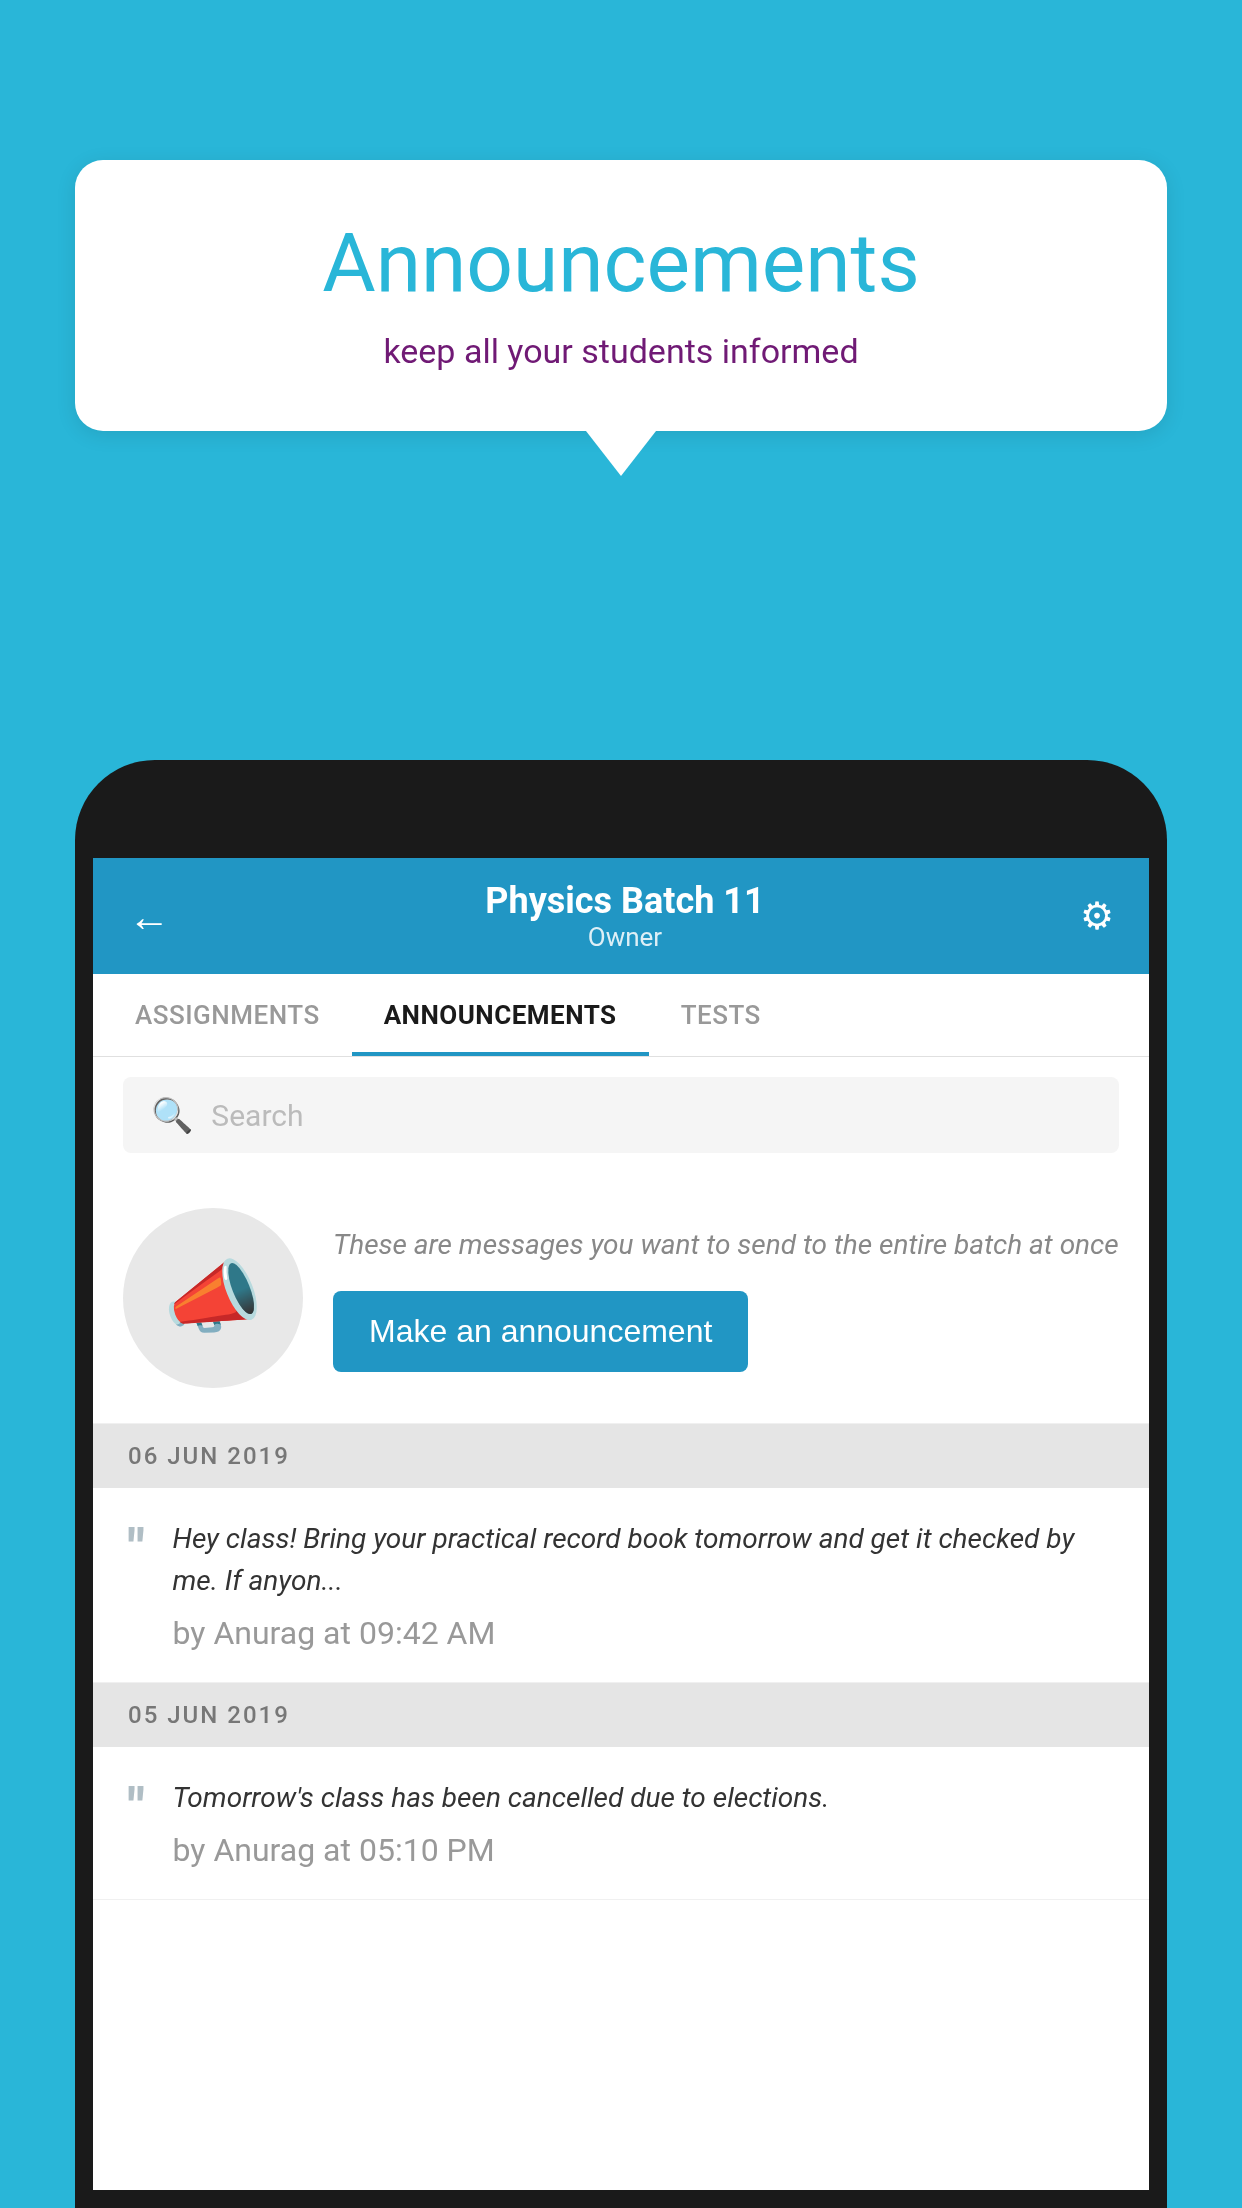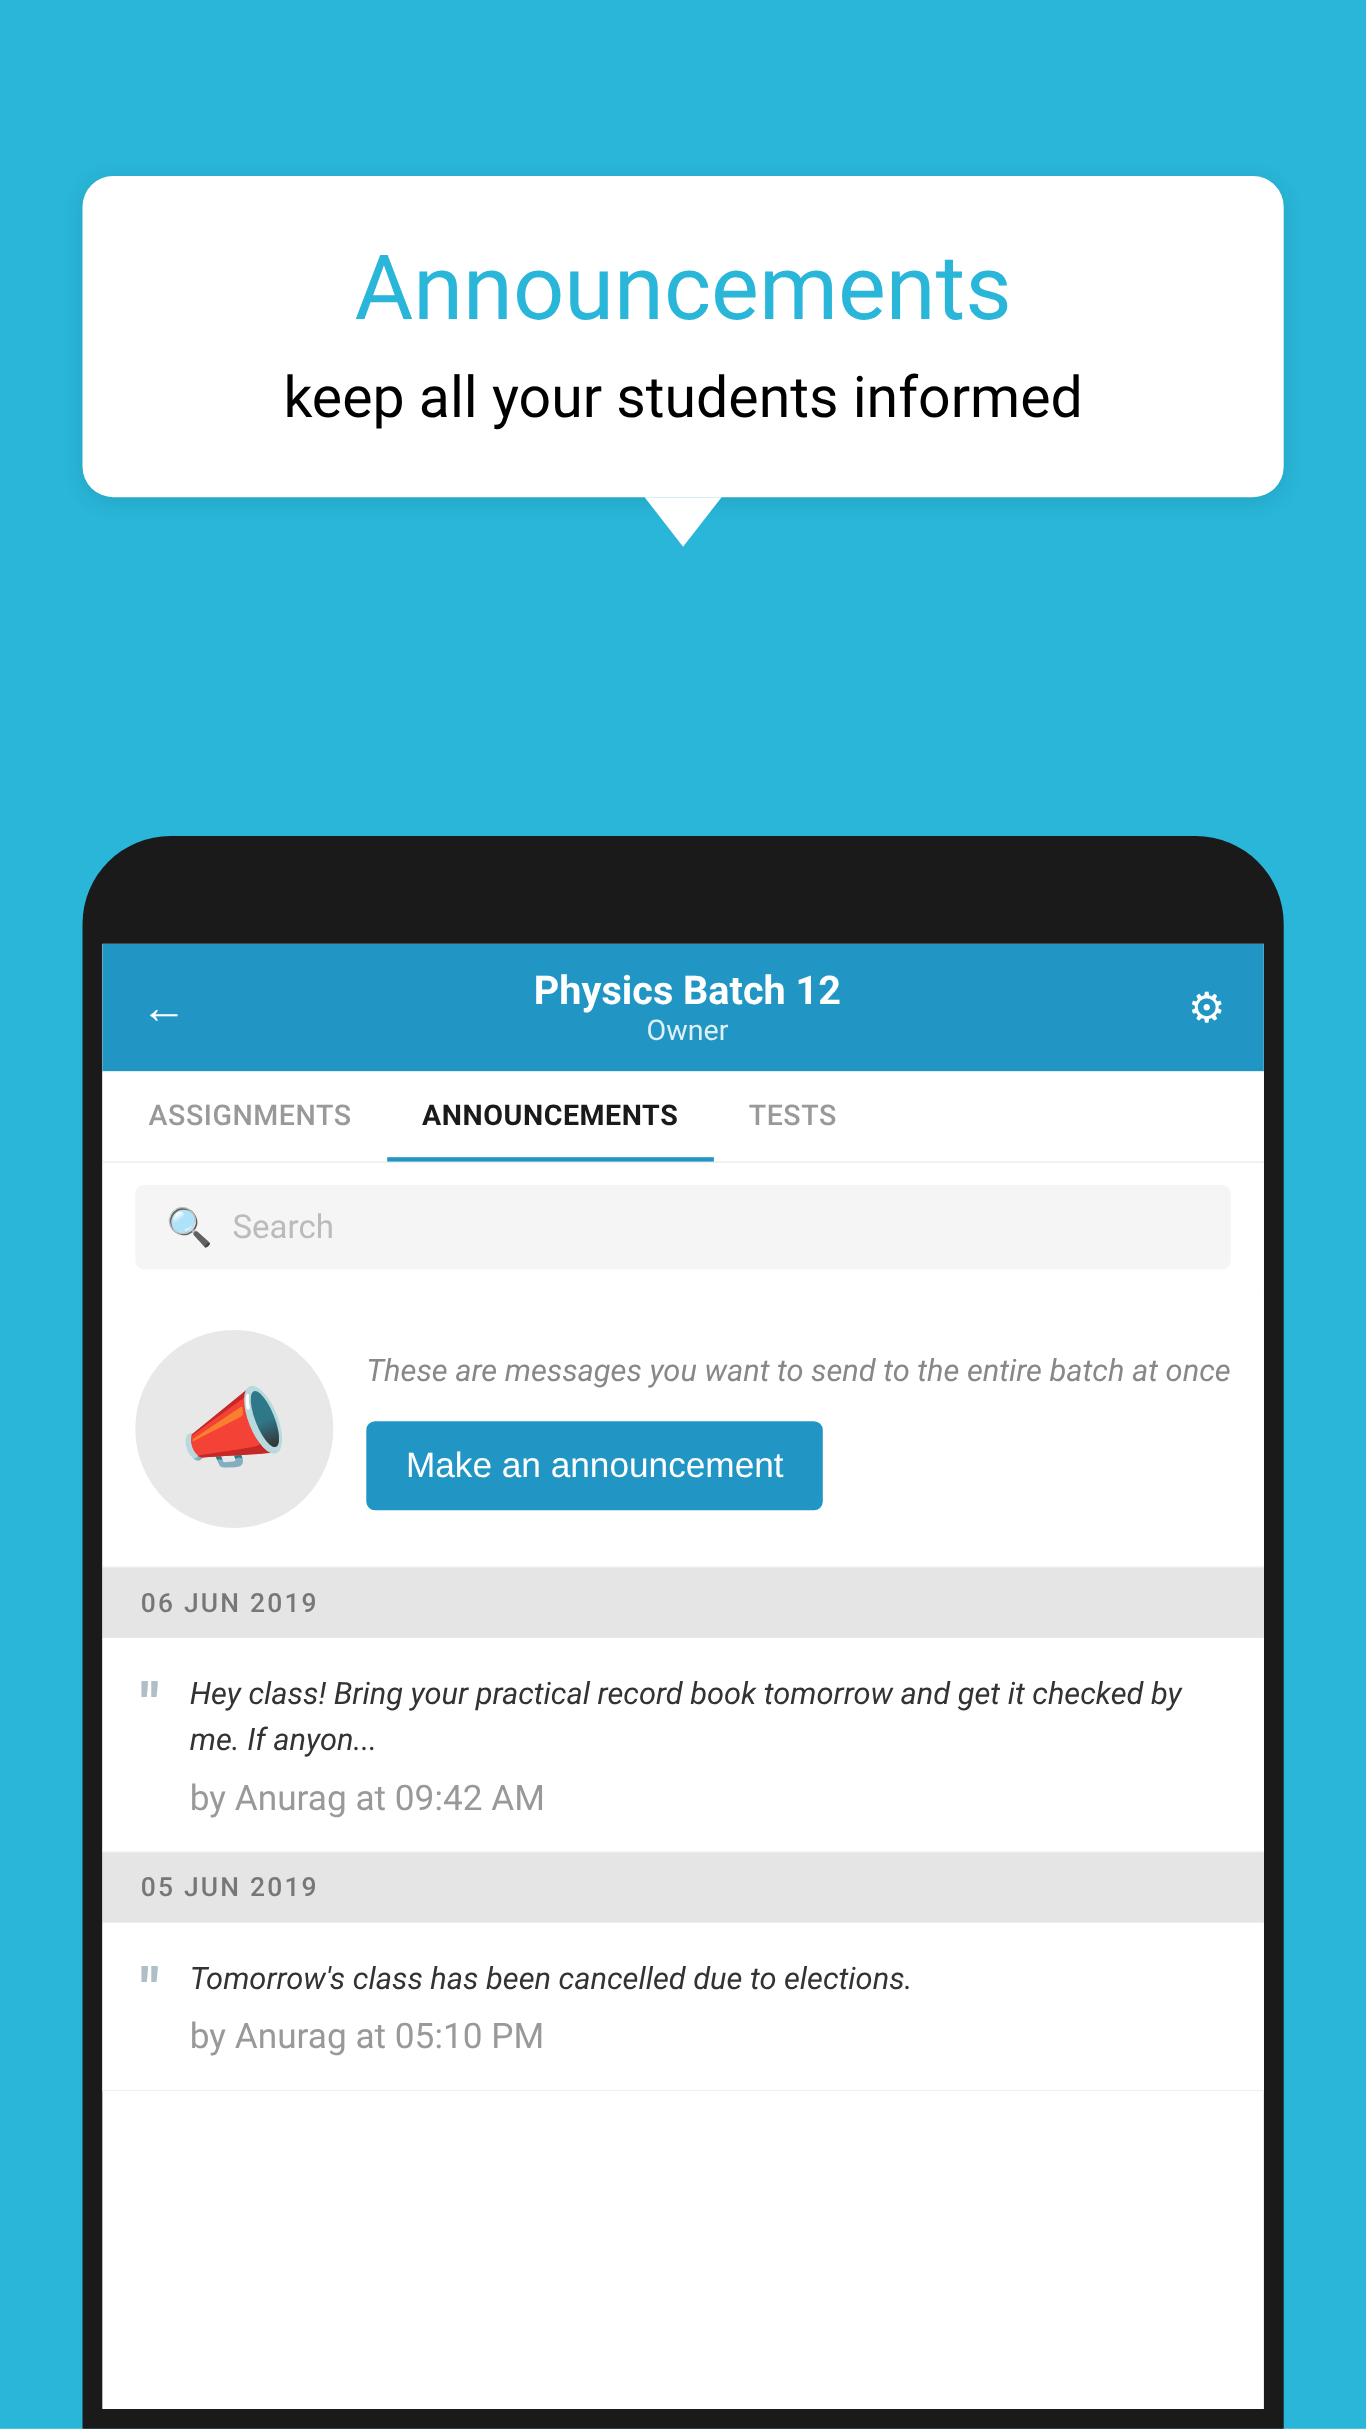--- a/index.html
+++ b/index.html
@@ -42,22 +42,22 @@
     }
 
     .bubble-title {
       color: #29b6d8;
       font-size: 82px;
       font-weight: 400;
       margin-bottom: 20px;
     }
 
     .bubble-subtitle {
-      color: #000000;
-      font-size: 52px;
+      color: #701a75;
+      font-size: 34px;
       font-weight: 400;
     }
 
     
     .phone-container {
       position: absolute;
       top: 760px;
       left: 75px;
       right: 75px;
       bottom: 0;
@@ -338,21 +338,21 @@
 
 <div class="phone-container">
   <div class="phone-outer">
 
 
     <div class="phone-screen">
 
       <div class="app-header">
         <span class="back-btn">←</span>
         <div class="header-center">
-          <div class="header-title">Physics Batch 12</div>
+          <div class="header-title">Physics Batch 11</div>
           <div class="header-subtitle">Owner</div>
         </div>
         <span class="settings-btn">⚙</span>
       </div>
 
       <div class="tabs-bar">
         <div class="tab-item">
           <span>ASSIGNMENTS</span>
         </div>
         <div class="tab-item active">

